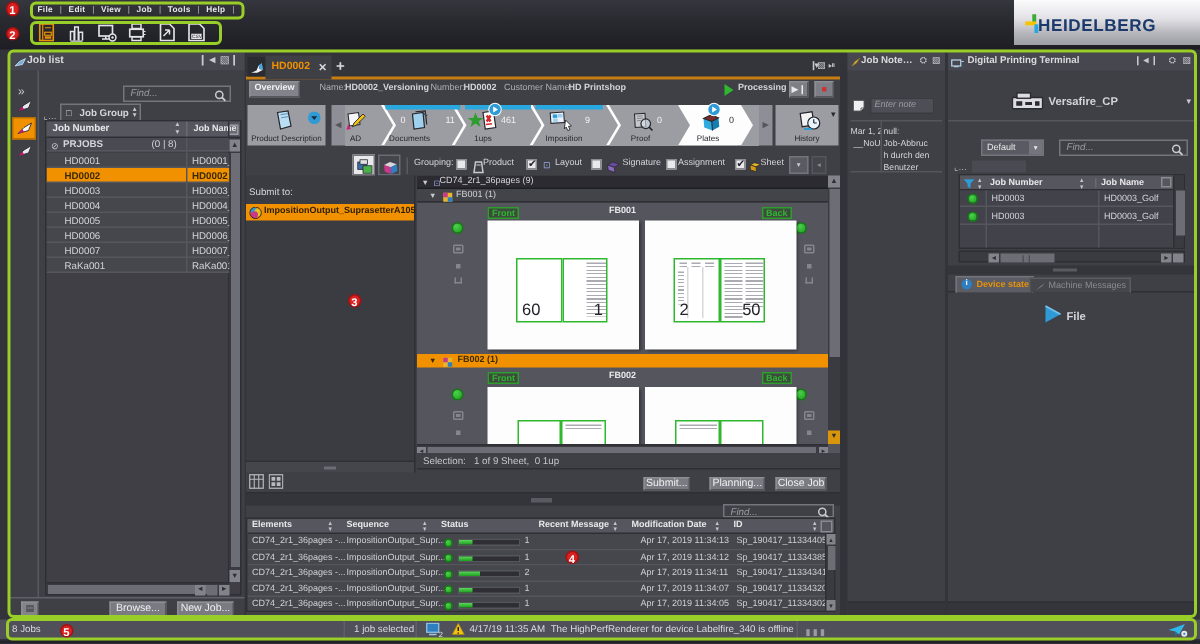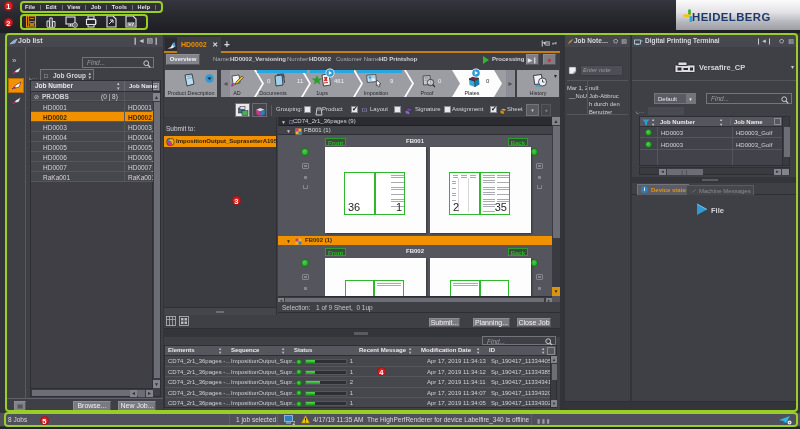--- a/index.html
+++ b/index.html
@@ -444,42 +444,42 @@
         <div class="sideic" style="left:24px;top:28px;"></div>
         <div class="abs" style="left:26px;top:41px;width:3px;height:3px;background:#85858d;"></div>
         <div class="abs" style="left:25px;top:50px;width:5px;height:4px;border:1px solid #85858d;border-top:none;"></div>
         <div class="gdot" style="right:14px;top:13px;"></div>
         <div class="sideic" style="right:9px;top:28px;"></div>
         <div class="abs" style="right:11px;top:41px;width:3px;height:3px;background:#85858d;"></div>
         <div class="abs" style="right:10px;top:50px;width:5px;height:4px;border:1px solid #85858d;border-top:none;"></div>
 
         <div class="sheet" style="left:47px;top:12px;width:101px;height:86px;">
           <div class="gpage" style="left:19px;top:25px;width:31px;height:43px;">
-            <span class="abs" style="left:3px;bottom:1px;font-size:11px;color:#23232a;">36</span>
+            <span class="abs" style="left:3px;bottom:1px;font-size:11px;color:#23232a;">60</span>
           </div>
           <div class="gpage" style="left:50px;top:25px;width:30px;height:43px;">
             <div class="tlines" style="left:15px;top:2px;width:13px;height:36px;"></div>
             <span class="abs" style="right:2px;bottom:1px;font-size:11px;color:#23232a;">1</span>
           </div>
         </div>
 
         <div class="sheet" style="left:152px;top:12px;width:101px;height:86px;">
           <div class="gpage" style="left:19px;top:25px;width:31px;height:43px;">
             <div class="tlines" style="left:3px;top:1.5px;width:5px;height:3px;"></div>
             <div class="tlines" style="left:11px;top:1.5px;width:6px;height:3px;"></div>
             <div class="tlines" style="left:20px;top:1.5px;width:6px;height:3px;"></div>
             <div class="tlines" style="left:1.5px;top:8px;width:4px;height:22px;"></div>
             <div class="abs" style="left:8px;top:5px;width:0.8px;height:34px;background:#d8d8dc;"></div>
             <div class="abs" style="left:18px;top:5px;width:0.8px;height:34px;background:#d8d8dc;"></div>
             <span class="abs" style="left:3px;bottom:1px;font-size:11px;color:#23232a;">2</span>
           </div>
           <div class="gpage" style="left:50px;top:25px;width:30px;height:43px;">
             <div class="tlines" style="left:2px;top:2px;width:12px;height:38px;"></div>
             <div class="tlines" style="left:16px;top:2px;width:12px;height:30px;"></div>
-            <span class="abs" style="right:2px;bottom:1px;font-size:11px;color:#23232a;">35</span>
+            <span class="abs" style="right:2px;bottom:1px;font-size:11px;color:#23232a;">50</span>
           </div>
         </div>
       </div>
 
       <div class="abs" style="left:0;top:119px;right:8px;height:9px;background:#f29100;">
         <span class="abs" style="left:8px;top:2px;color:#3a2a00;font-size:5px;">▼</span>
         <svg class="abs" style="left:17px;top:1.5px;" width="7" height="7" viewBox="0 0 7 7">
             <rect x="0.5" y="0.5" width="6" height="6" fill="#e8b62a"></rect>
             <path d="M0.5 0.5 h3 v3 h-3 Z" fill="#c8398a"></path>
             <path d="M3.5 3.5 h3 v3 h-3 Z" fill="#2e7ec0"></path>

